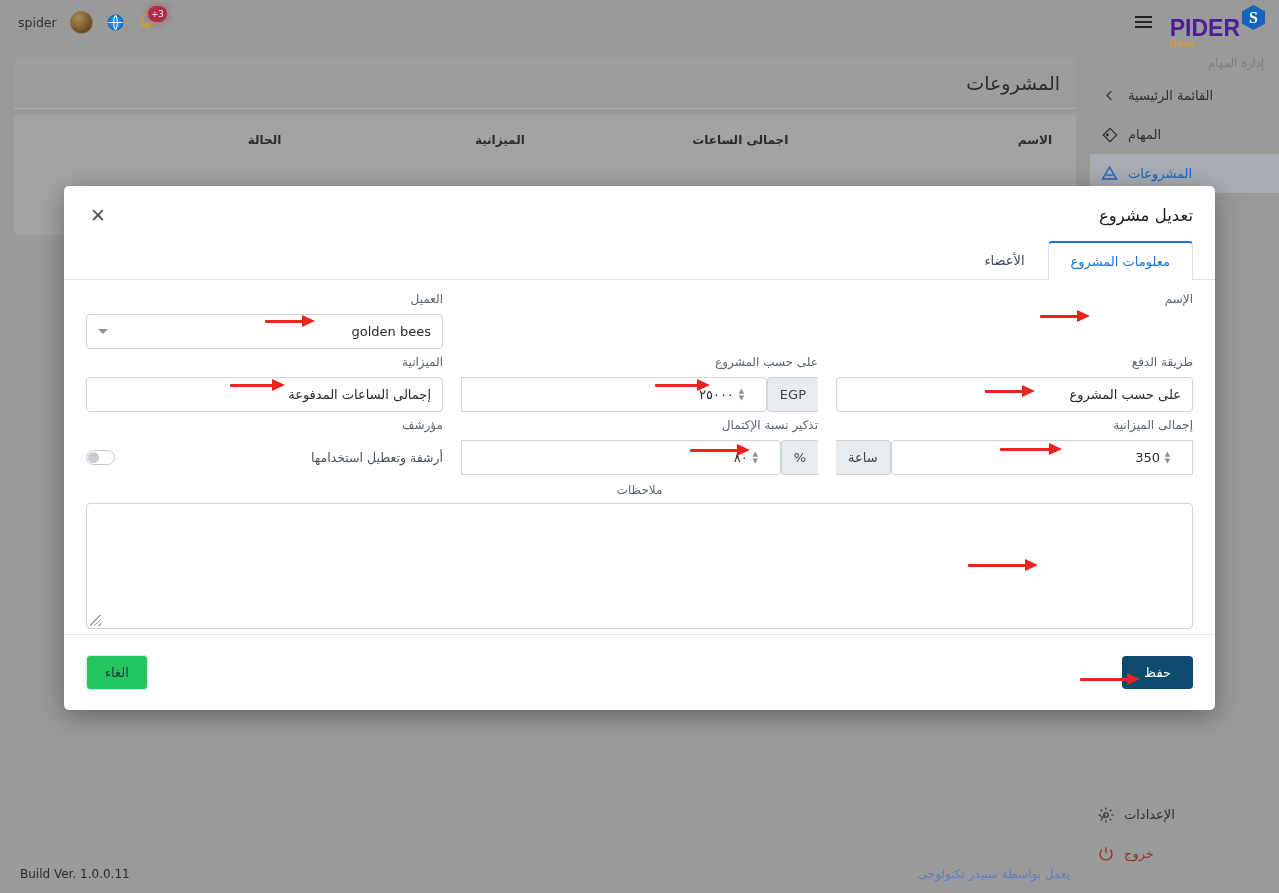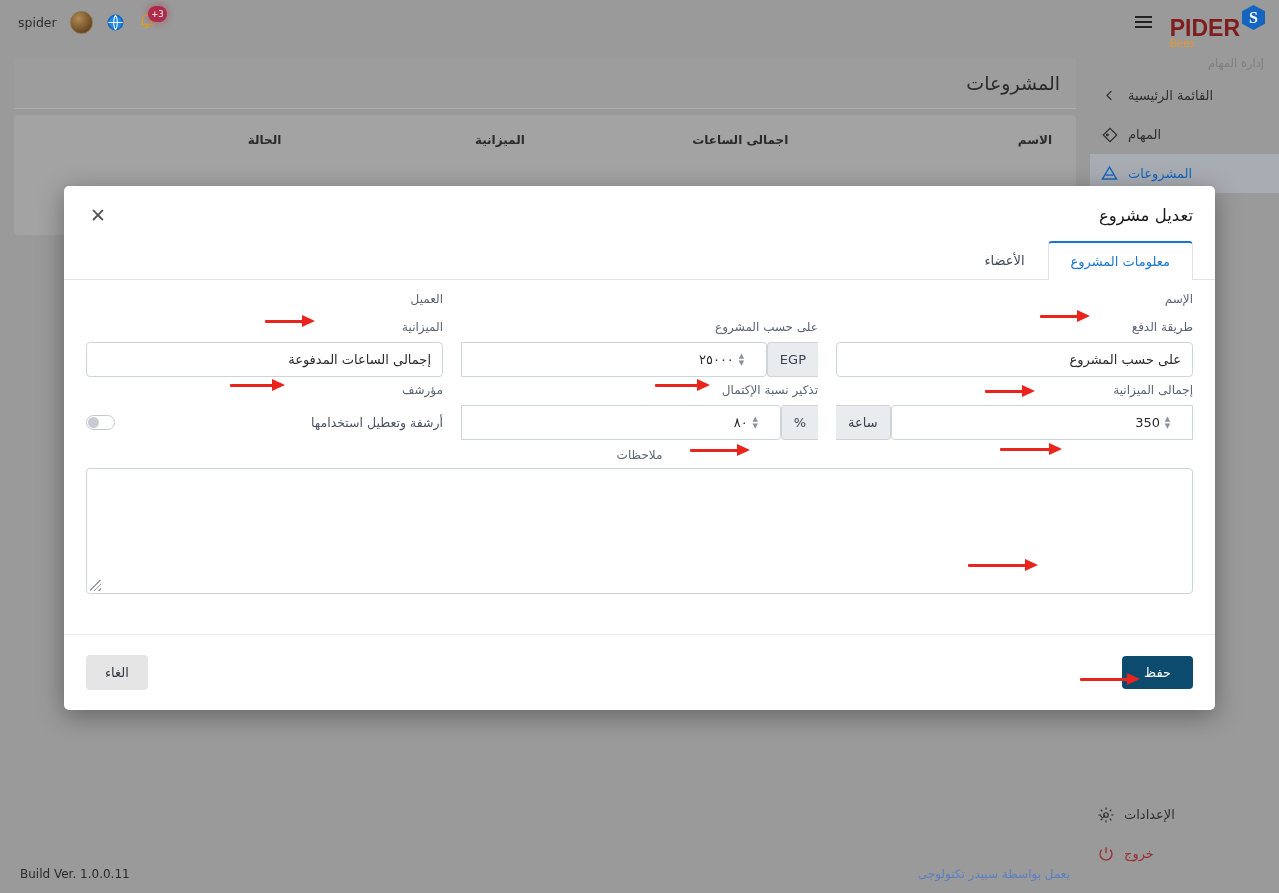--- a/index.html
+++ b/index.html
@@ -40,21 +40,21 @@
   }
   .brand-hex::after {
     content: "S";
     position: absolute; inset: 0;
     display: flex; align-items: center; justify-content: center;
     color: #fff; font-size: 16px; font-weight: bold;
     font-family: "Liberation Serif", serif;
   }
   .brand-text {
     font-size: 23px; font-weight: bold; letter-spacing: 0px;
-    color: #7f1d1d; font-family: "Liberation Sans", sans-serif; margin-top: 22px;
+    color: #4c1d95; font-family: "Liberation Sans", sans-serif; margin-top: 22px;
   }
   .brand-sub {
     font-size: 11px; color: #e8972f; align-self: flex-end;
     margin-top: -2px; margin-right: 12px;
     font-family: "Liberation Sans", sans-serif;
   }
   .hamburger {
     display: flex; flex-direction: column; gap: 3px;
     cursor: pointer; padding: 4px;
   }
@@ -295,21 +295,21 @@
     height: 76px; padding: 0 22px;
     display: flex; align-items: center; justify-content: space-between;
     border-top: 1px solid #e8eaed;
   }
   .btn-save {
     background: #0c4a6e; color: #fff; border: none;
     font-size: 13px; padding: 9px 22px; border-radius: 4px;
     cursor: pointer; font-family: "DejaVu Sans", sans-serif;
   }
   .btn-cancel {
-    background: #e5e5e5; color: #2f3640; border: 1px solid #e3e6ea;
+    background: #22c55e; color: #2f3640; border: 1px solid #e3e6ea;
     font-size: 13px; padding: 9px 18px; border-radius: 4px;
     cursor: pointer; font-family: "DejaVu Sans", sans-serif;
   }
 
   
   .arrow {
     position: absolute; height: 13px; z-index: 20;
     pointer-events: none;
   }
   .arrow .shaft {
@@ -480,20 +480,26 @@
 
     <div class="modal-body">
 
       <div class="form-row">
         <div class="field">
           <div class="field-label">الإسم</div>
         </div>
         <div class="field"></div>
         <div class="field">
           <div class="field-label">العميل</div>
+          <div class="control">
+            <div class="input">
+              <span style="flex:1">golden bees</span>
+              <span class="caret"></span>
+            </div>
+          </div>
         </div>
       </div>
 
       <div class="form-row">
         <div class="field">
           <div class="field-label">طريقة الدفع</div>
           <div class="control">
             <div class="input">على حسب المشروع</div>
           </div>
         </div>

